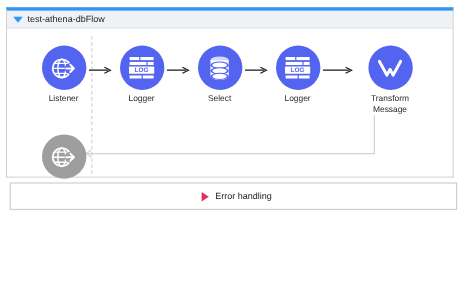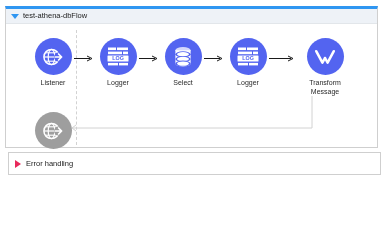--- a/index.html
+++ b/index.html
@@ -116,20 +116,21 @@
     left: 8px;
     top: 152px;
     width: 373px;
     height: 23px;
     background: #ffffff;
     border: 1px solid #cfcfcf;
     box-sizing: border-box;
     display: flex;
     align-items: center;
     padding-left: 6px;
+    justify-content: center;
   }
   .err-twisty {
     width: 0; height: 0;
     border-top: 4px solid transparent;
     border-bottom: 4px solid transparent;
     border-left: 6px solid #e8295b;
     margin-right: 5px;
     flex: 0 0 auto;
   }
   .error-label {

